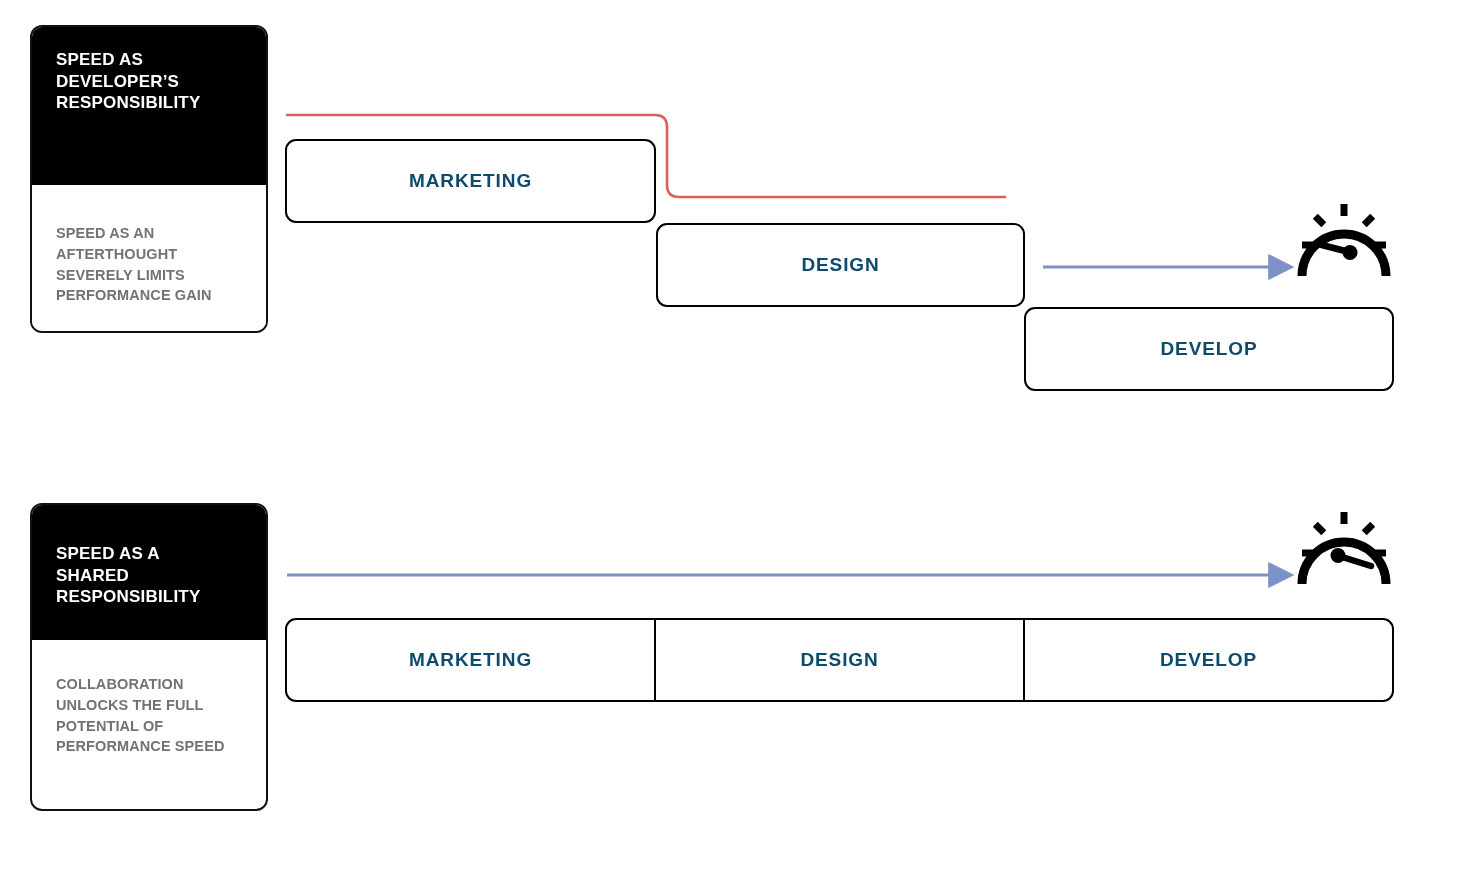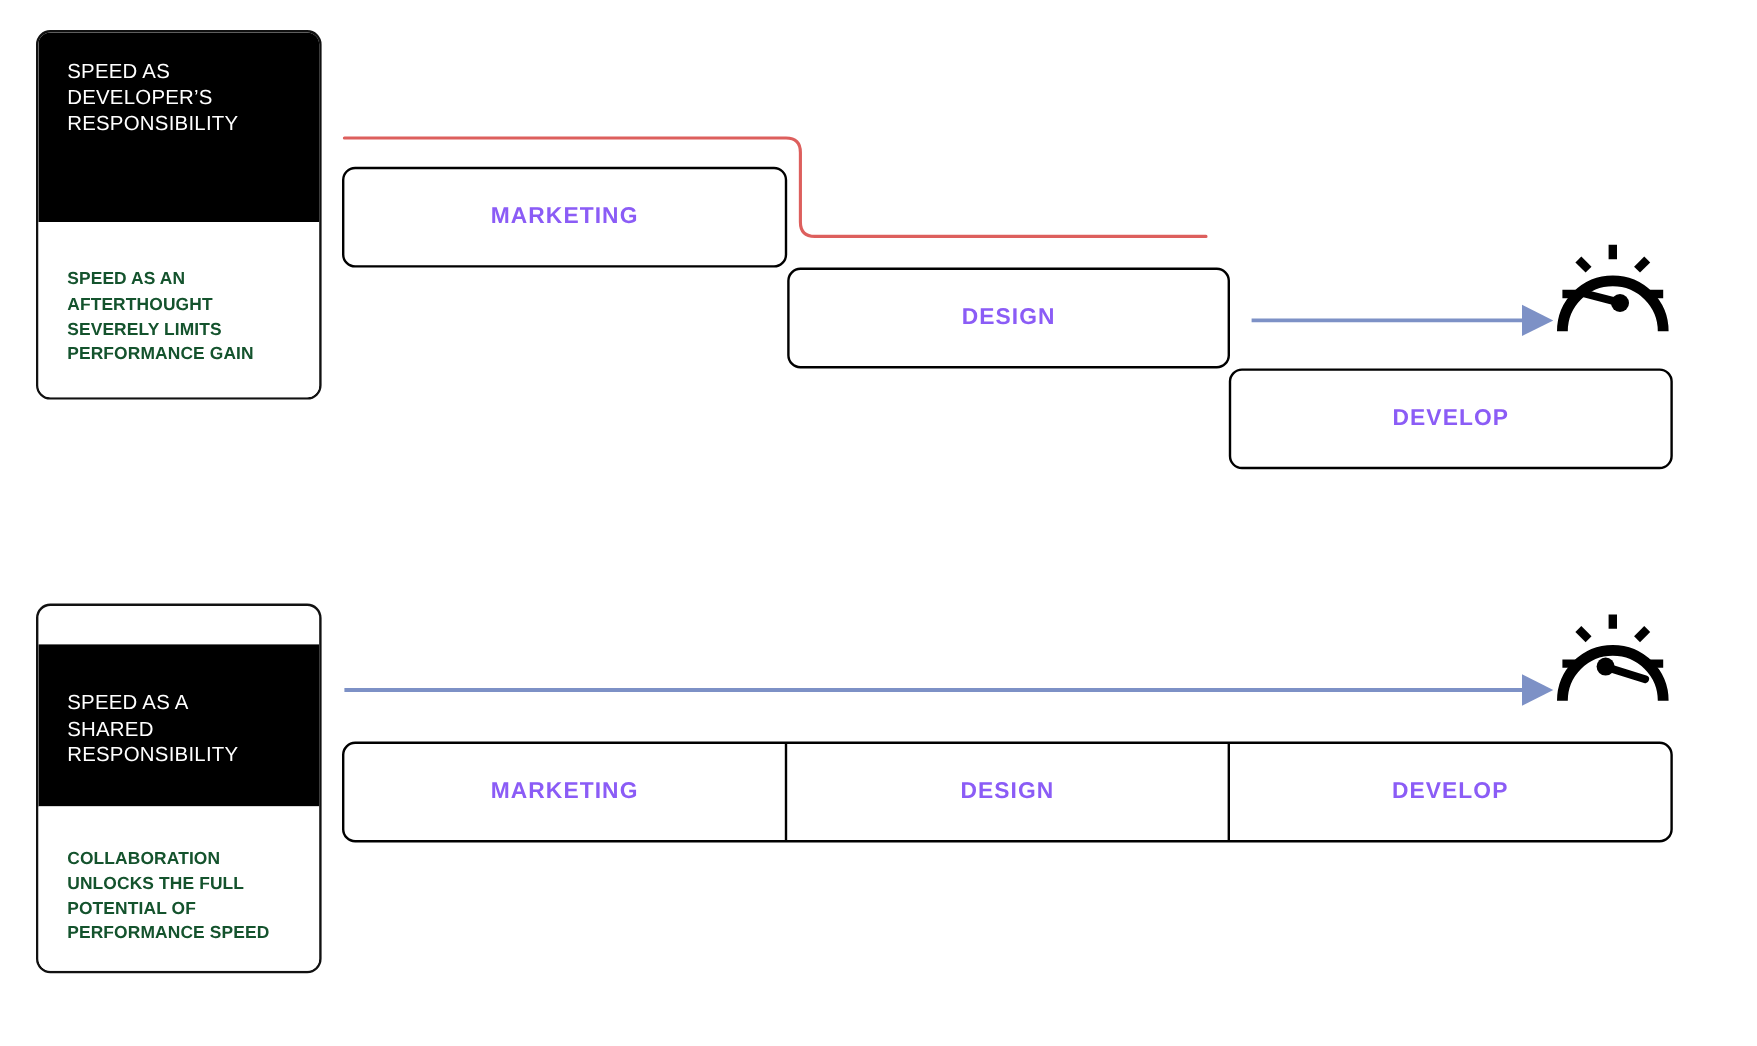--- a/index.html
+++ b/index.html
@@ -29,58 +29,58 @@
     overflow: hidden;
     box-sizing: border-box;
     background: #ffffff;
   }
   .legend-head {
     background: #000000;
     color: #ffffff;
     box-sizing: border-box;
     padding: 22px 36px 20px 24px;
     font-size: 17px;
-    font-weight: normal;
+    font-weight: bold;
     line-height: 21.5px;
     letter-spacing: 0.2px;
     white-space: pre-line;
   }
   .legend-body {
     background: #ffffff;
-    color: #14532d;
+    color: #737373;
     box-sizing: border-box;
     padding: 38px 16px 38px 24px;
     font-size: 14.5px;
     font-weight: bold;
     line-height: 20.8px;
     letter-spacing: 0.1px;
     white-space: pre-line;
   }
   #card-1 { left: 30px; top: 25px;  height: 308px; }
   #card-1 .legend-head { height: 158px; }
   #card-2 { left: 30px; top: 503px; height: 308px; }
-  #card-2 .legend-head { height: 135px; padding-top: 38px; margin-top: 32px; }
+  #card-2 .legend-head { height: 135px; padding-top: 38px; }
   #card-2 .legend-body { padding-top: 34px; }
 
   
   .stage-box {
     position: absolute;
     border: 2.5px solid #000000;
     border-radius: 11px;
     background: #ffffff;
     box-sizing: border-box;
     display: flex;
     align-items: center;
     justify-content: center;
   }
   .stage-label {
     font-size: 19px;
     font-weight: bold;
     letter-spacing: 0.9px;
-    color: #8b5cf6;
+    color: #0c4a6e;
     text-align: center;
   }
 
   
   #box-marketing-1 { left: 285px;  top: 139px; width: 371px; height: 84px; }
   #box-design-1    { left: 656px;  top: 223px; width: 369px; height: 84px; }
   #box-develop-1   { left: 1024px; top: 307px; width: 370px; height: 84px; }
 
   
   #unified-bar {

